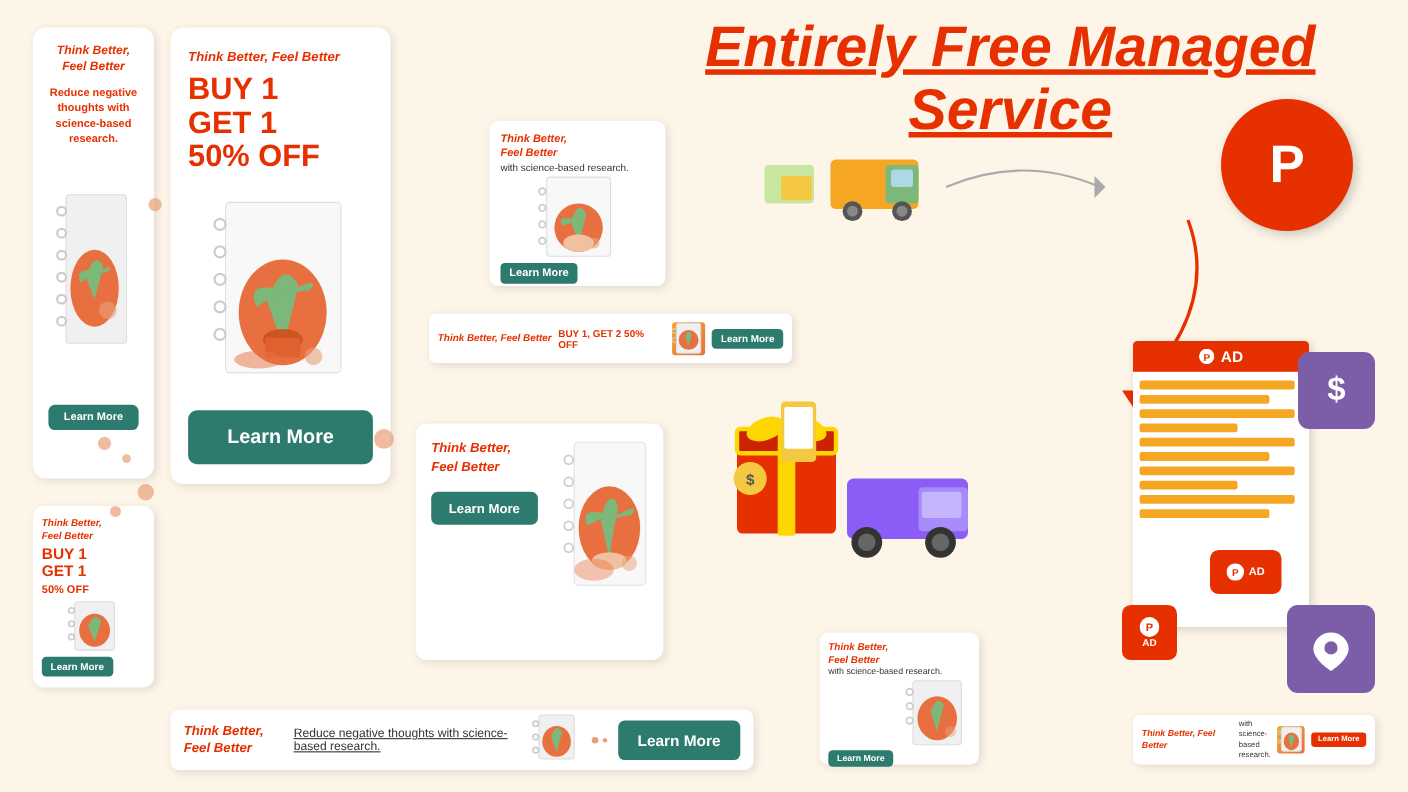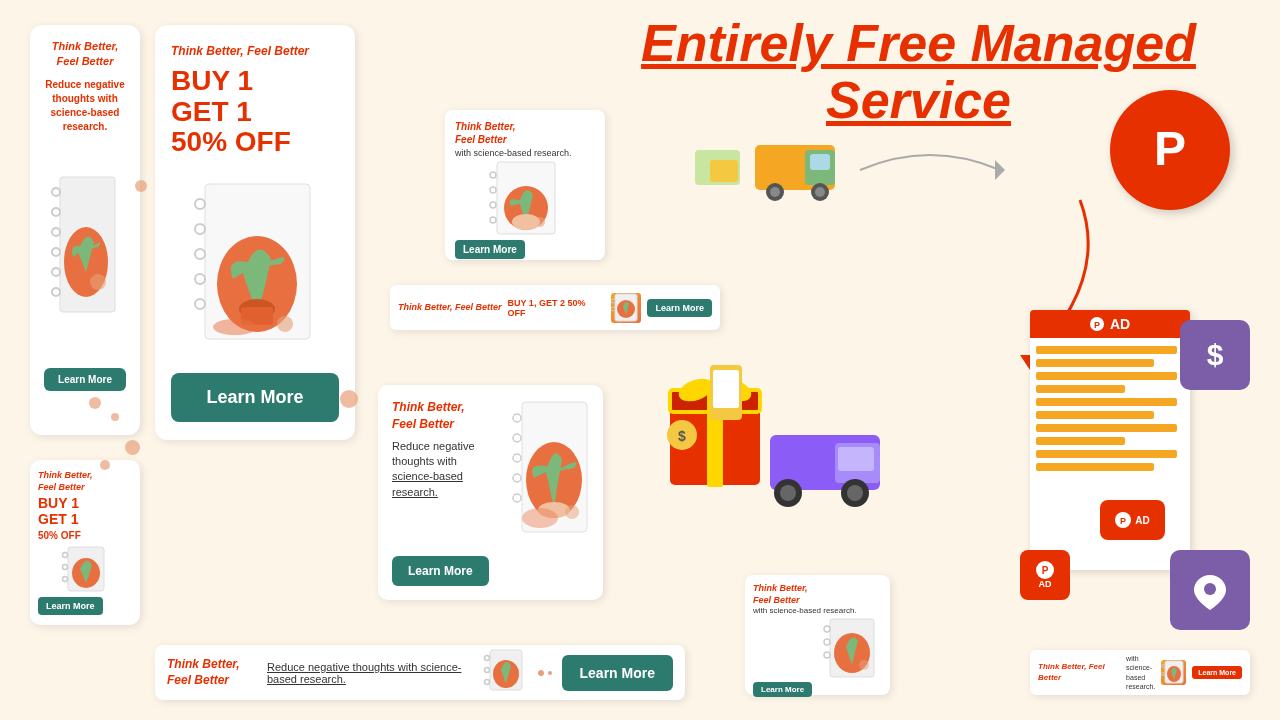--- a/index.html
+++ b/index.html
@@ -757,26 +757,20 @@
     </svg>
   </div>
   <button class="learn-btn">Learn More</button>
 </div>
 
 <div class="card-medium">
   <div class="brand-text">
     <span>Think Better,</span><br>
     <span>Feel Better</span>
   </div>
-  <div class="desc-text">
-    <span>Reduce negative</span><br>
-    <span>thoughts with</span><br>
-    <u><span>science-based</span><br>
-    <span>research.</span></u>
-  </div>
 
   <div style="position:absolute;right:8px;top:15px;width:85px;height:140px;">
     <svg width="85" height="140" viewBox="0 0 85 140">
       <rect x="12" y="2" width="65" height="130" rx="4" fill="#f8f8f8" stroke="#e0e0e0"></rect>
       <circle cx="7" cy="18" r="4" fill="none" stroke="#ccc" stroke-width="1.5"></circle>
       <circle cx="7" cy="38" r="4" fill="none" stroke="#ccc" stroke-width="1.5"></circle>
       <circle cx="7" cy="58" r="4" fill="none" stroke="#ccc" stroke-width="1.5"></circle>
       <circle cx="7" cy="78" r="4" fill="none" stroke="#ccc" stroke-width="1.5"></circle>
       <circle cx="7" cy="98" r="4" fill="none" stroke="#ccc" stroke-width="1.5"></circle>
       <ellipse cx="44" cy="80" rx="28" ry="38" fill="#e87040"></ellipse>

